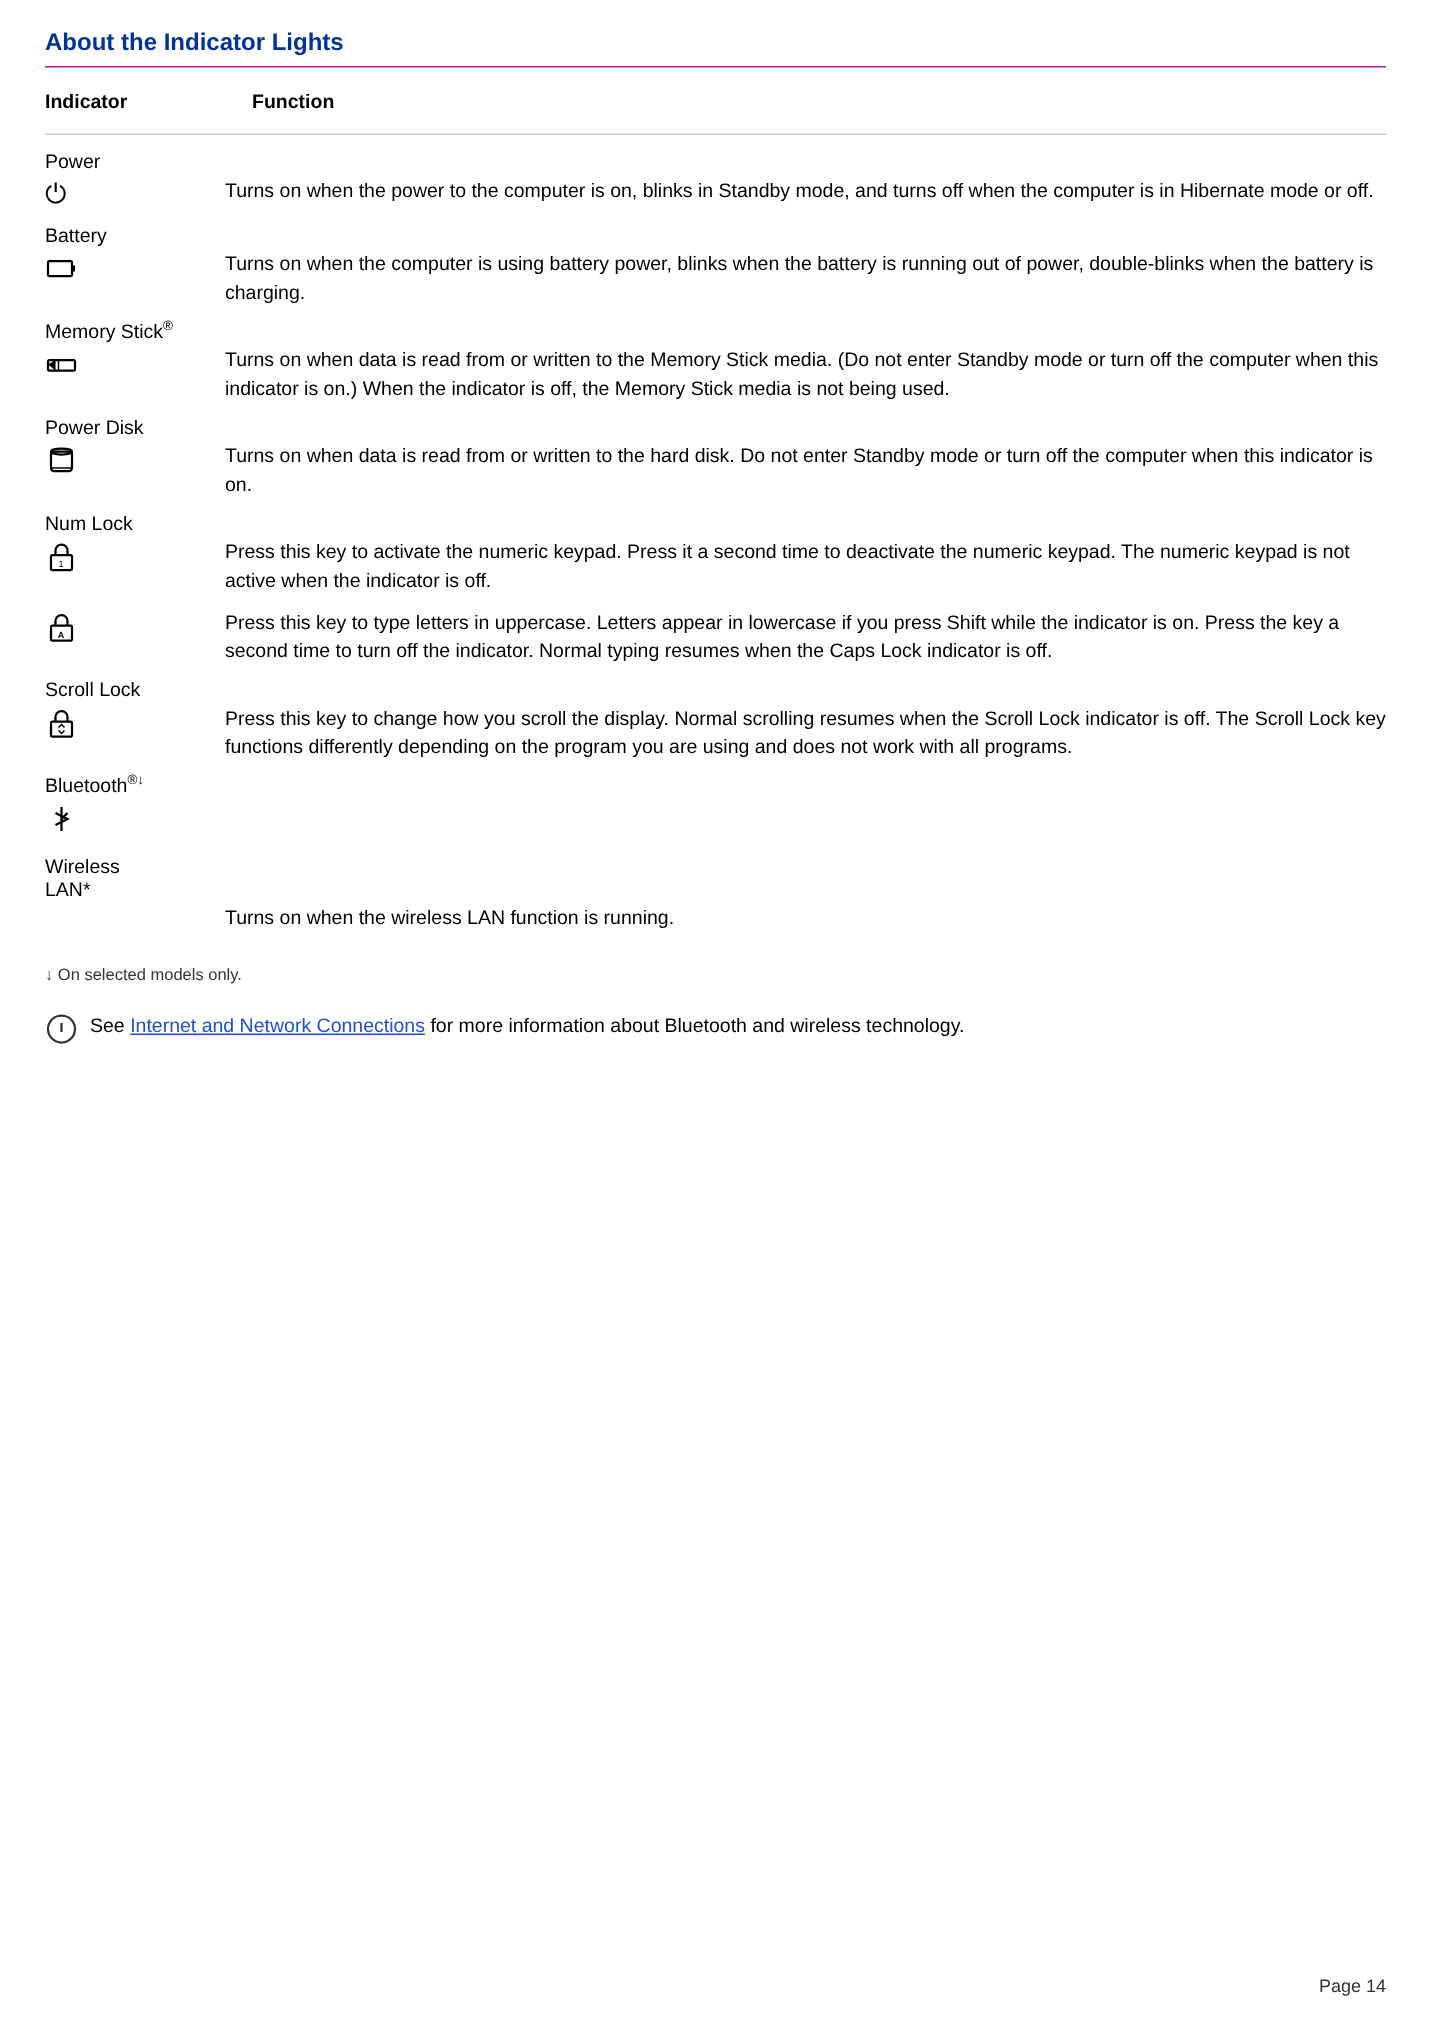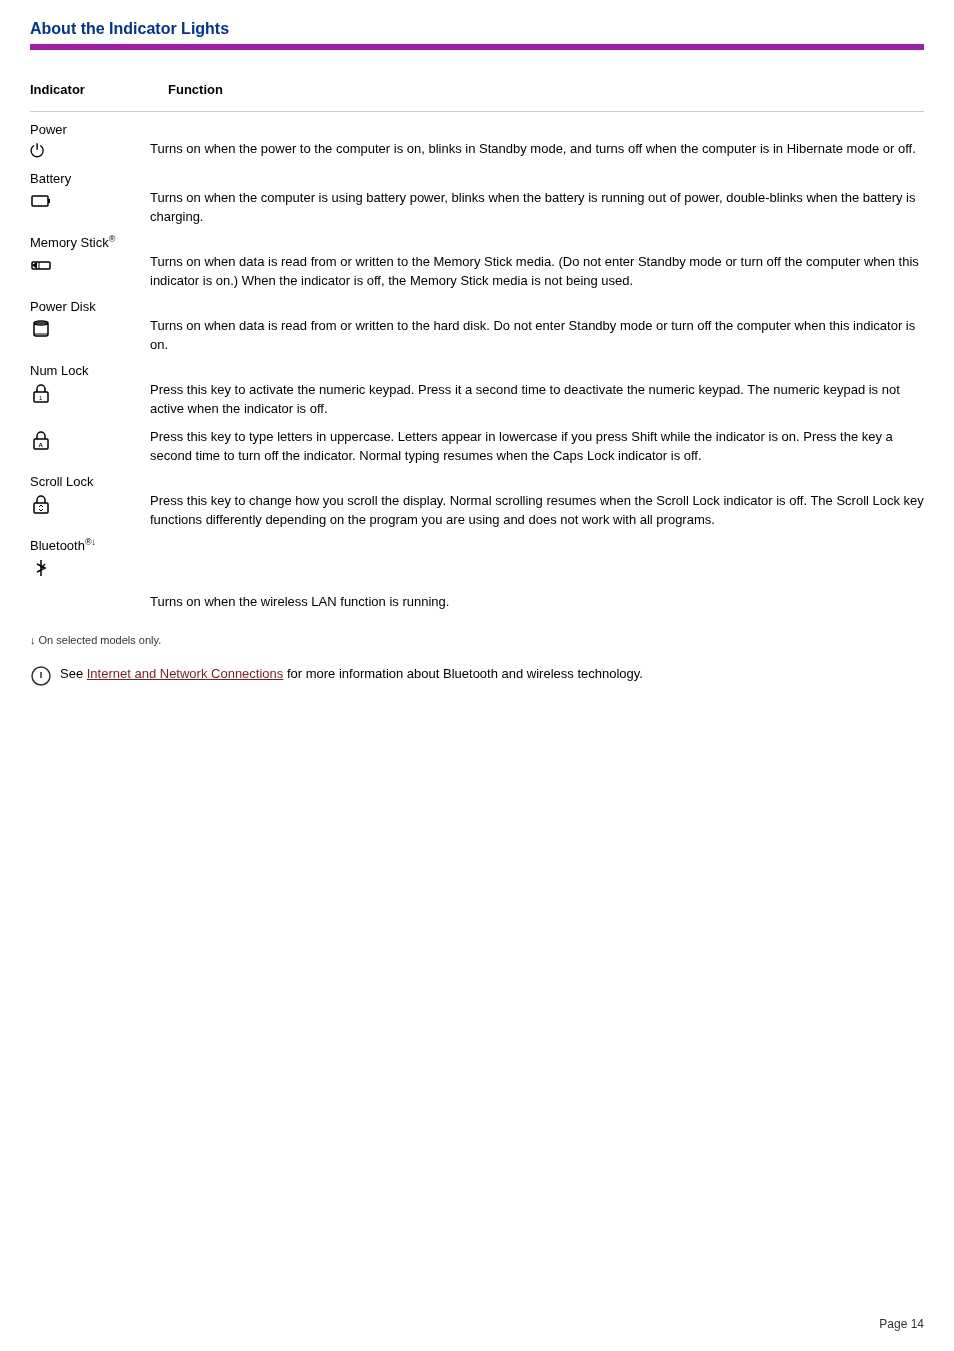--- a/index.html
+++ b/index.html
@@ -10,23 +10,23 @@
       background: #fff;
       padding: 20px 30px;
       width: 954px;
       min-height: 1351px;
       position: relative;
     }
     .page-title {
       color: #003399;
       font-size: 16px;
       font-weight: bold;
-      border-bottom: 6px solid #a21caf;
+      border-bottom: 1px solid #a21caf;
       padding-bottom: 6px;
-      margin-bottom: 32px;
+      margin-bottom: 15px;
     }
     .table-header {
       display: flex;
       margin-bottom: 10px;
       padding-bottom: 4px;
     }
     .col-indicator {
       width: 138px;
       font-weight: bold;
       font-size: 13px;
@@ -79,21 +79,21 @@
       font-size: 18px;
       color: #333;
       flex-shrink: 0;
       margin-top: 1px;
     }
     .note-text {
       font-size: 13px;
       line-height: 1.5;
     }
     .note-link {
-      color: #7f1d1d;
+      color: #1d4ed8;
     }
     .page-number {
       position: absolute;
       bottom: 20px;
       right: 30px;
       font-size: 12px;
       color: #333;
     }
     .section-name {
       font-size: 13px;
@@ -242,20 +242,23 @@
       <svg class="icon-svg" viewBox="0 0 22 22" fill="none" stroke="#000" stroke-width="1.5">
         <line x1="11" y1="3" x2="11" y2="19"></line>
         <polyline points="7,7 15,11 7,15" fill="none" stroke="#000" stroke-width="1.5"></polyline>
         <line x1="11" y1="11" x2="15" y2="7"></line>
       </svg>
     </div>
   </div>
 </div>
 
 <div class="row-group">
+  <div class="label-row">
+    <span class="section-name">Wireless<br>LAN*</span>
+  </div>
   <div class="icon-row">
     <div class="icon-cell">
     </div>
     <div class="function-col">Turns on when the wireless LAN function is running.</div>
   </div>
 </div>
 
 <div class="footnote-section">↓ On selected models only.</div>
 
 <div class="note-section">

